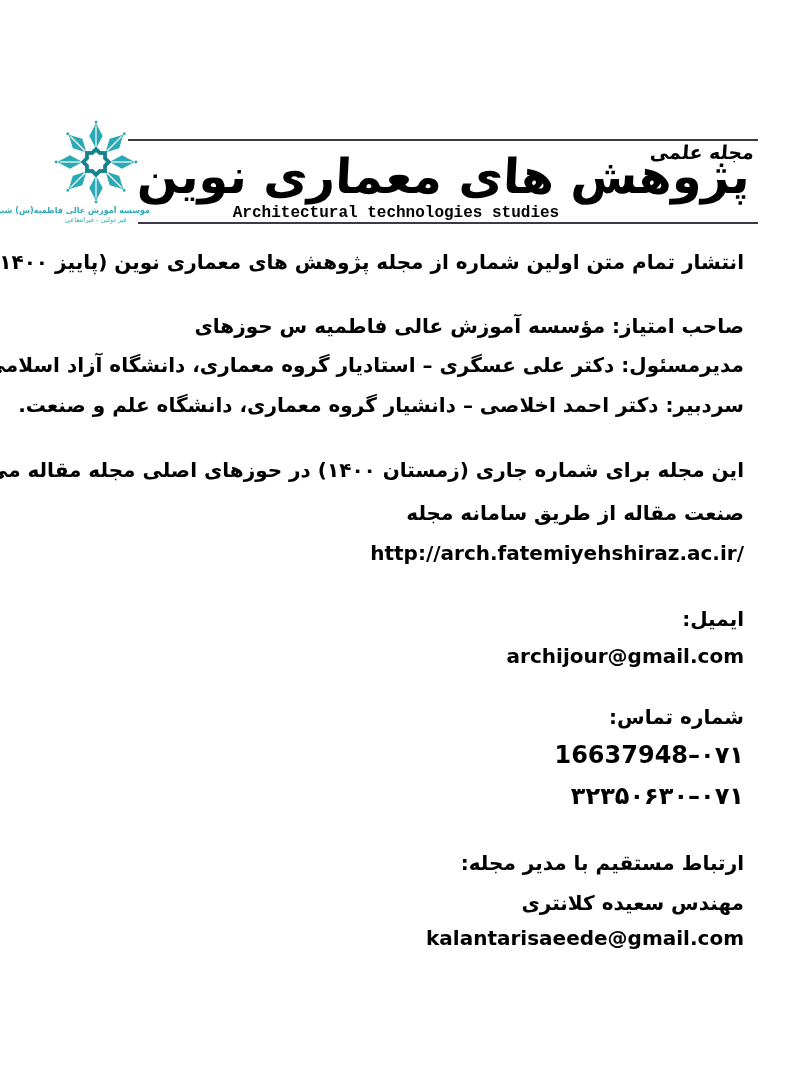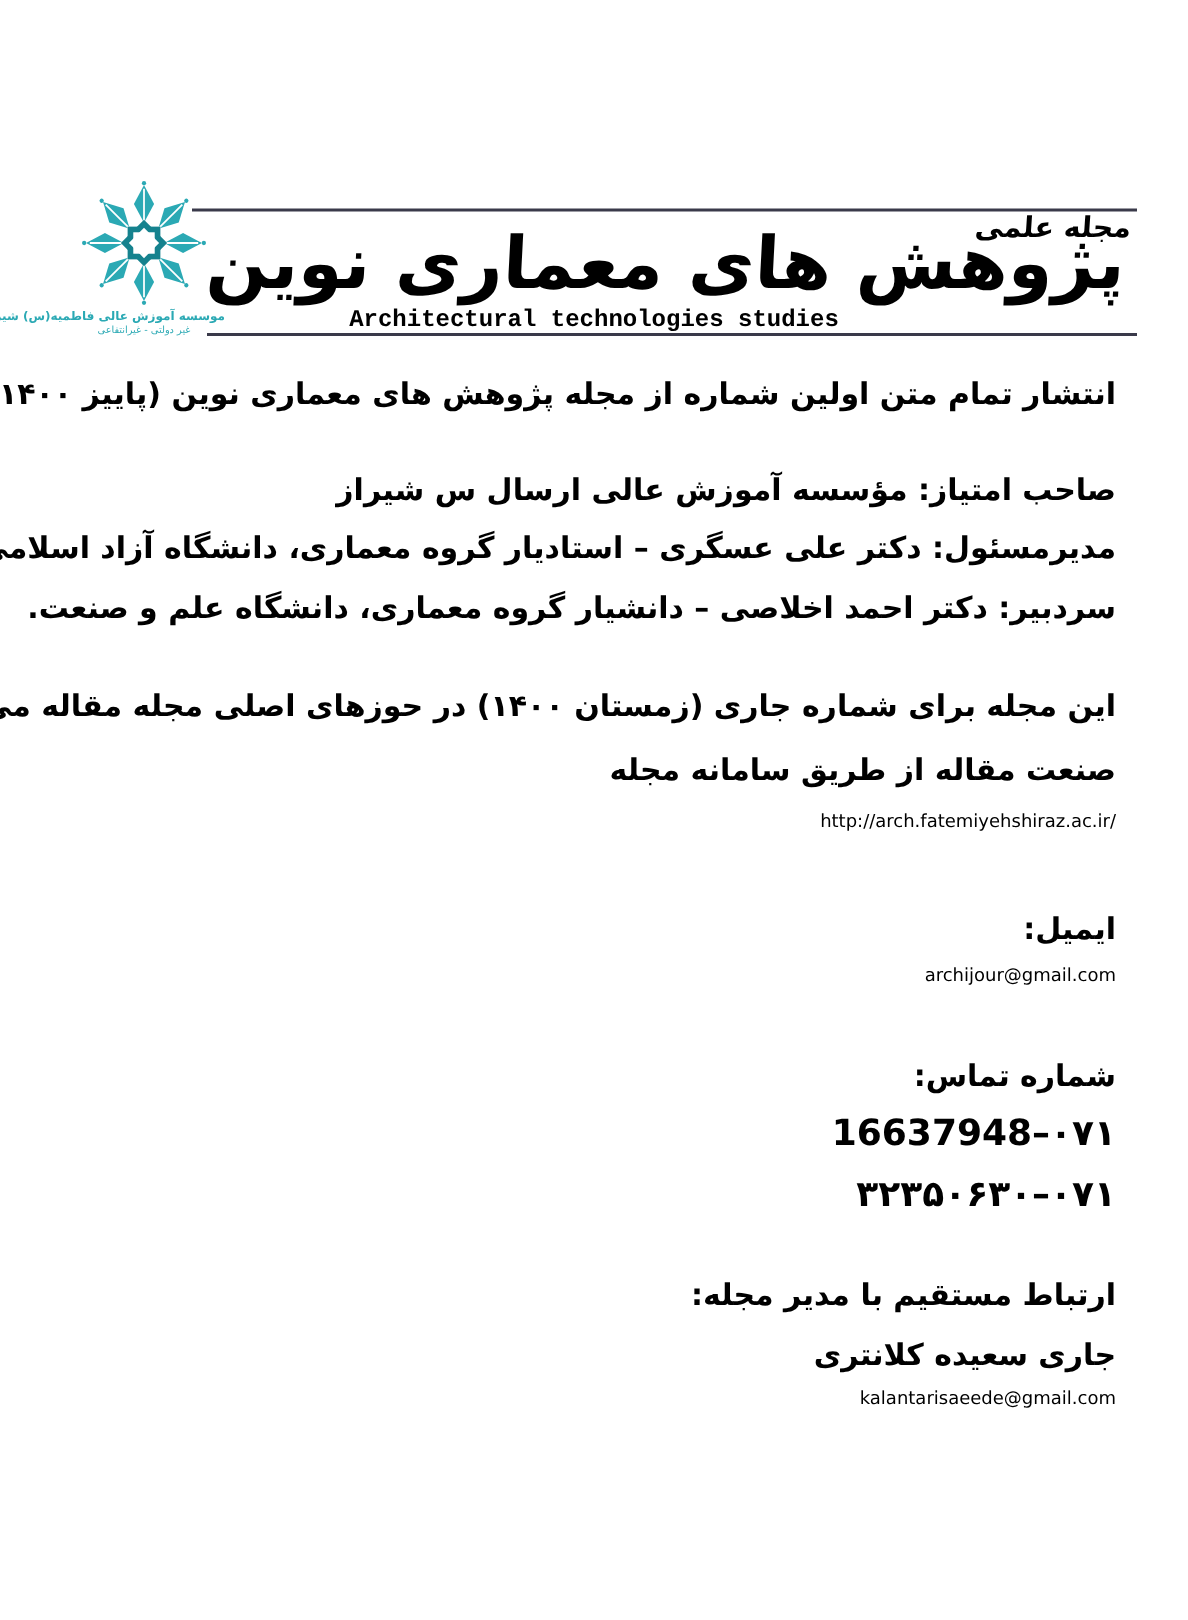--- a/index.html
+++ b/index.html
@@ -45,21 +45,21 @@
     position:absolute;top:82px;left:150px;right:150px;
     text-align:center;font-size:16px;font-weight:bold;letter-spacing:0px;font-family:Liberation Mono, monospace;
   }
   
   .line{
     position:absolute;left:30px;right:48px;
     text-align:right;direction:rtl;
     font-size:20px;font-weight:bold;line-height:1.3;
     white-space:nowrap;
   }
-  .line.latin{direction:ltr;font-weight:normal;font-size:12px;}
+  .line.latin{direction:ltr;font-weight:bold;font-size:20px;}
   .line.phone{direction:ltr;font-size:24px;letter-spacing:1px;}
 </style>
 </head>
 <body>
 
 <div class="page">
 
   <header class="header">
 
     <div class="logo">
@@ -124,33 +124,33 @@
     <div class="rule rule-top"></div>
     <div class="badge">مجله علمی</div>
     <h1 class="title-fa">پژوهش های معماری نوین</h1>
     <div class="title-en">Architectural technologies studies</div>
     <div class="rule rule-bottom"></div>
   </header>
 
   <main>
     <p class="line" style="top:249px">انتشار تمام متن اولین شماره از مجله پژوهش های معماری نوین (پاییز ۱۴۰۰)</p>
 
-    <p class="line" style="top:313px">صاحب امتیاز: مؤسسه آموزش عالی ارسال س شیراز</p>
+    <p class="line" style="top:313px">صاحب امتیاز: مؤسسه آموزش عالی فاطمیه س حوزهای</p>
     <p class="line" style="top:352px">مدیرمسئول: دکتر علی عسگری – استادیار گروه معماری، دانشگاه آزاد اسلامی واحد شهر قدس.</p>
     <p class="line" style="top:392px">سردبیر: دکتر احمد اخلاصی – دانشیار گروه معماری، دانشگاه علم و صنعت.</p>
 
     <p class="line" style="top:457px">این مجله برای شماره جاری (زمستان ۱۴۰۰) در حوزهای اصلی مجله مقاله می‌پذیرد</p>
     <p class="line" style="top:500px">صنعت مقاله از طریق سامانه مجله</p>
     <p class="line latin" style="top:540px">http://arch.fatemiyehshiraz.ac.ir/</p>
 
     <p class="line" style="top:606px">ایمیل:</p>
     <p class="line latin" style="top:643px">archijour@gmail.com</p>
 
     <p class="line" style="top:704px">شماره تماس:</p>
     <p class="line phone" style="top:740px">16637948–۰۷۱</p>
     <p class="line phone" style="top:781px">۳۲۳۵۰۶۳۰–۰۷۱</p>
 
     <p class="line" style="top:850px">ارتباط مستقیم با مدیر مجله:</p>
-    <p class="line" style="top:890px">جاری سعیده کلانتری</p>
+    <p class="line" style="top:890px">مهندس سعیده کلانتری</p>
     <p class="line latin" style="top:925px">kalantarisaeede@gmail.com</p>
   </main>
 
 </div>
 
 </body></html>

